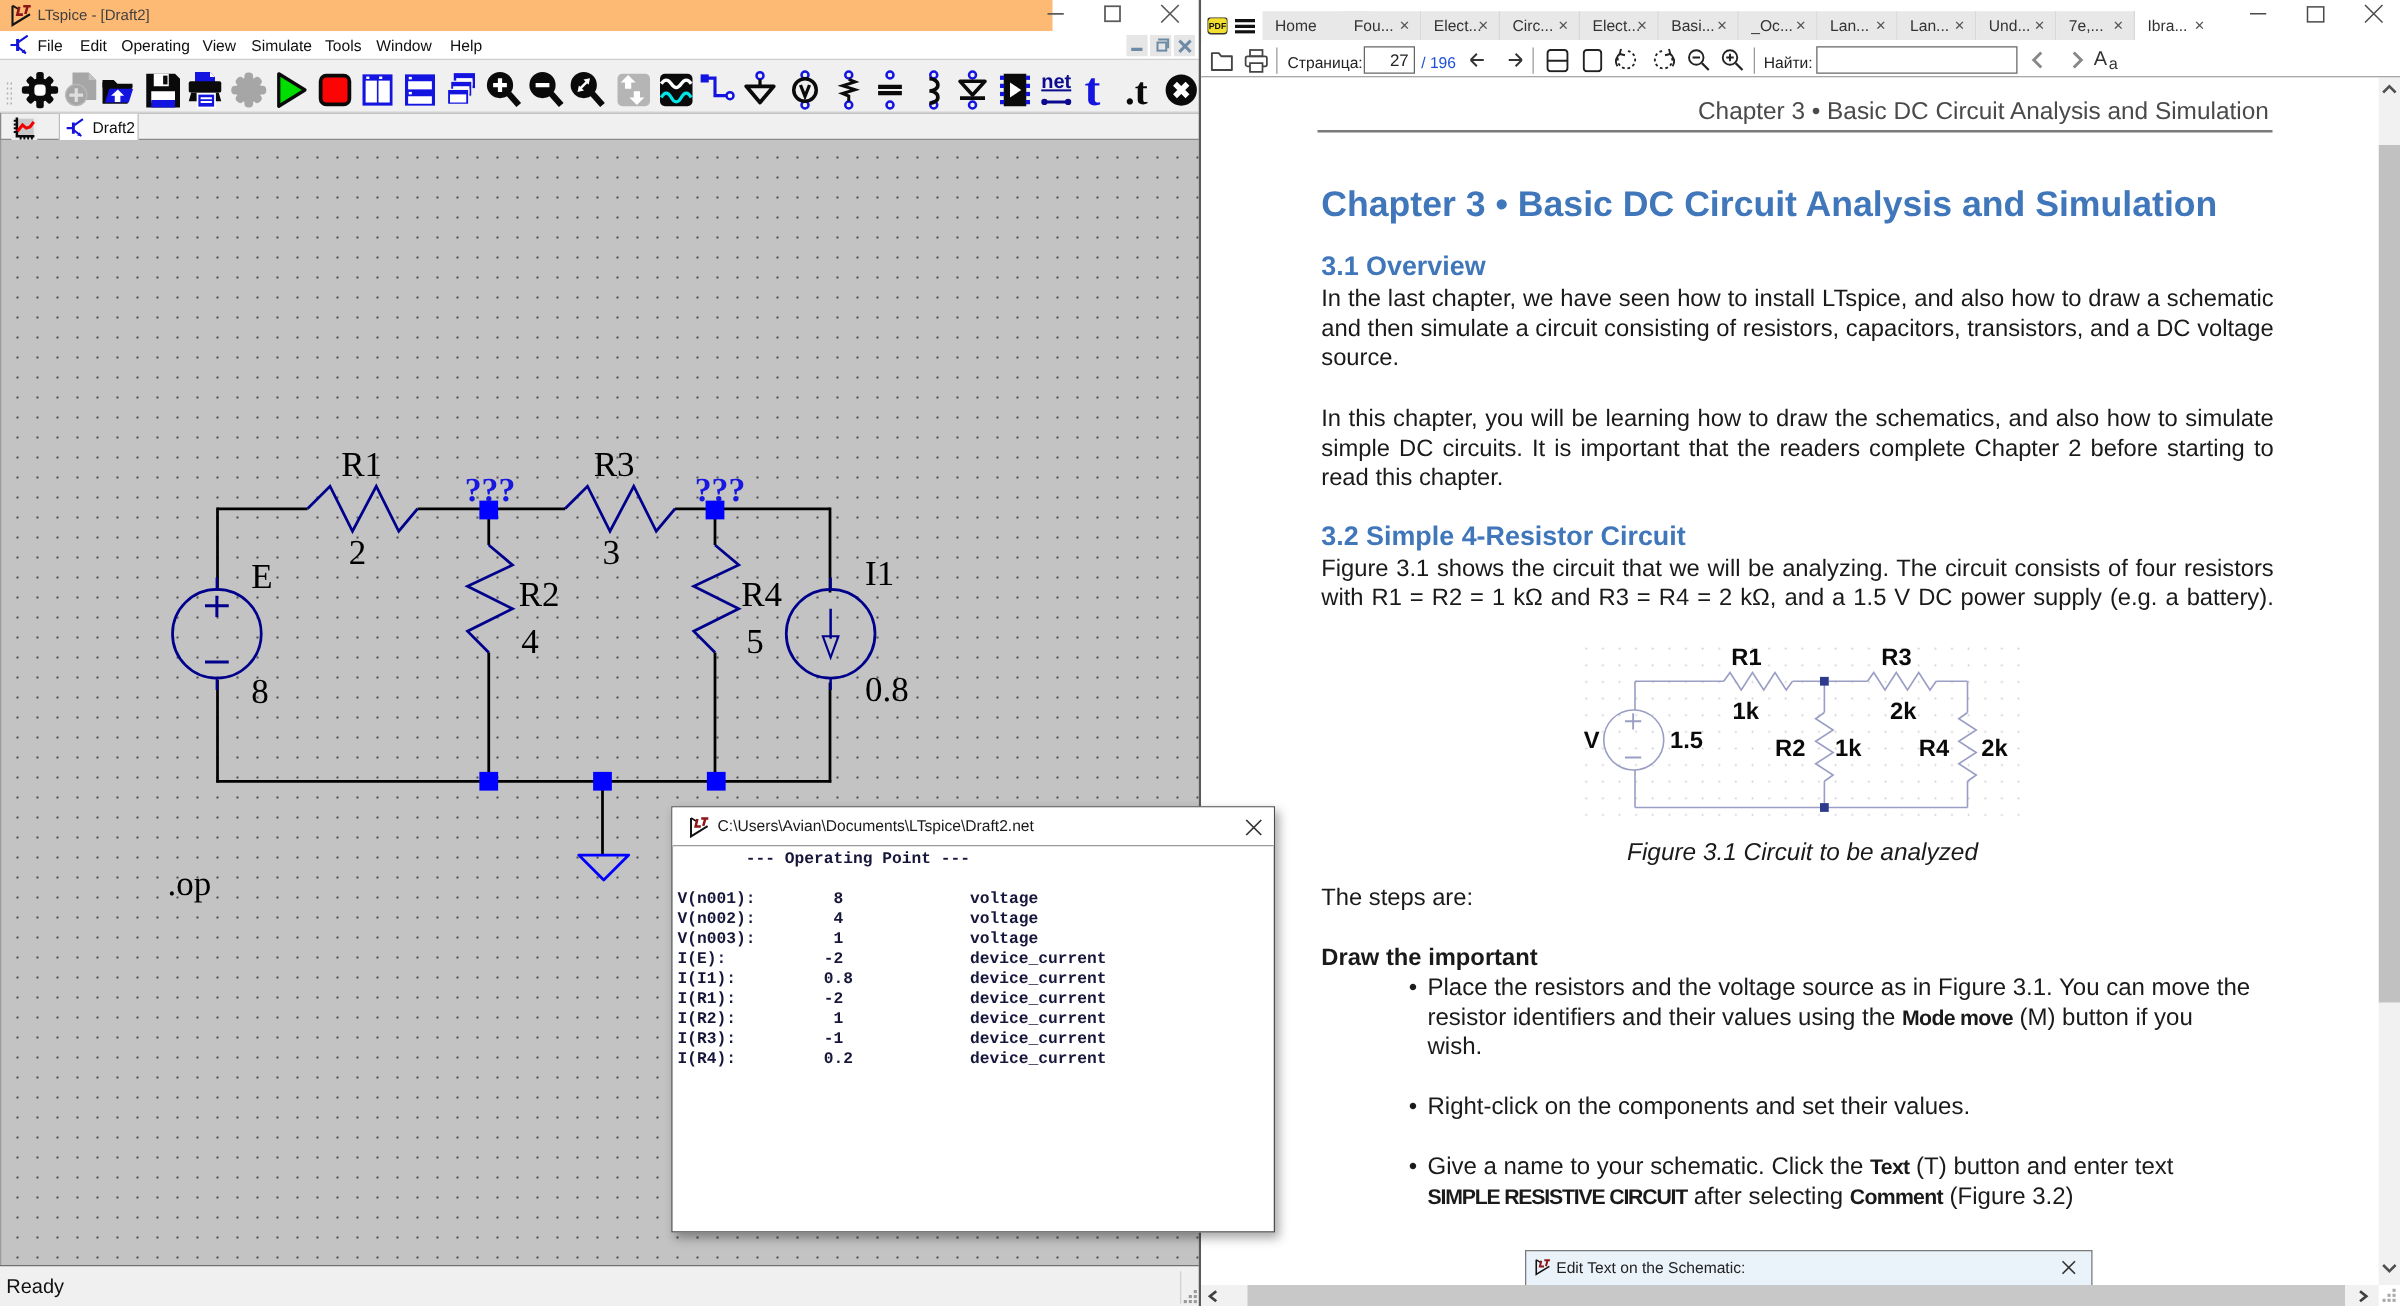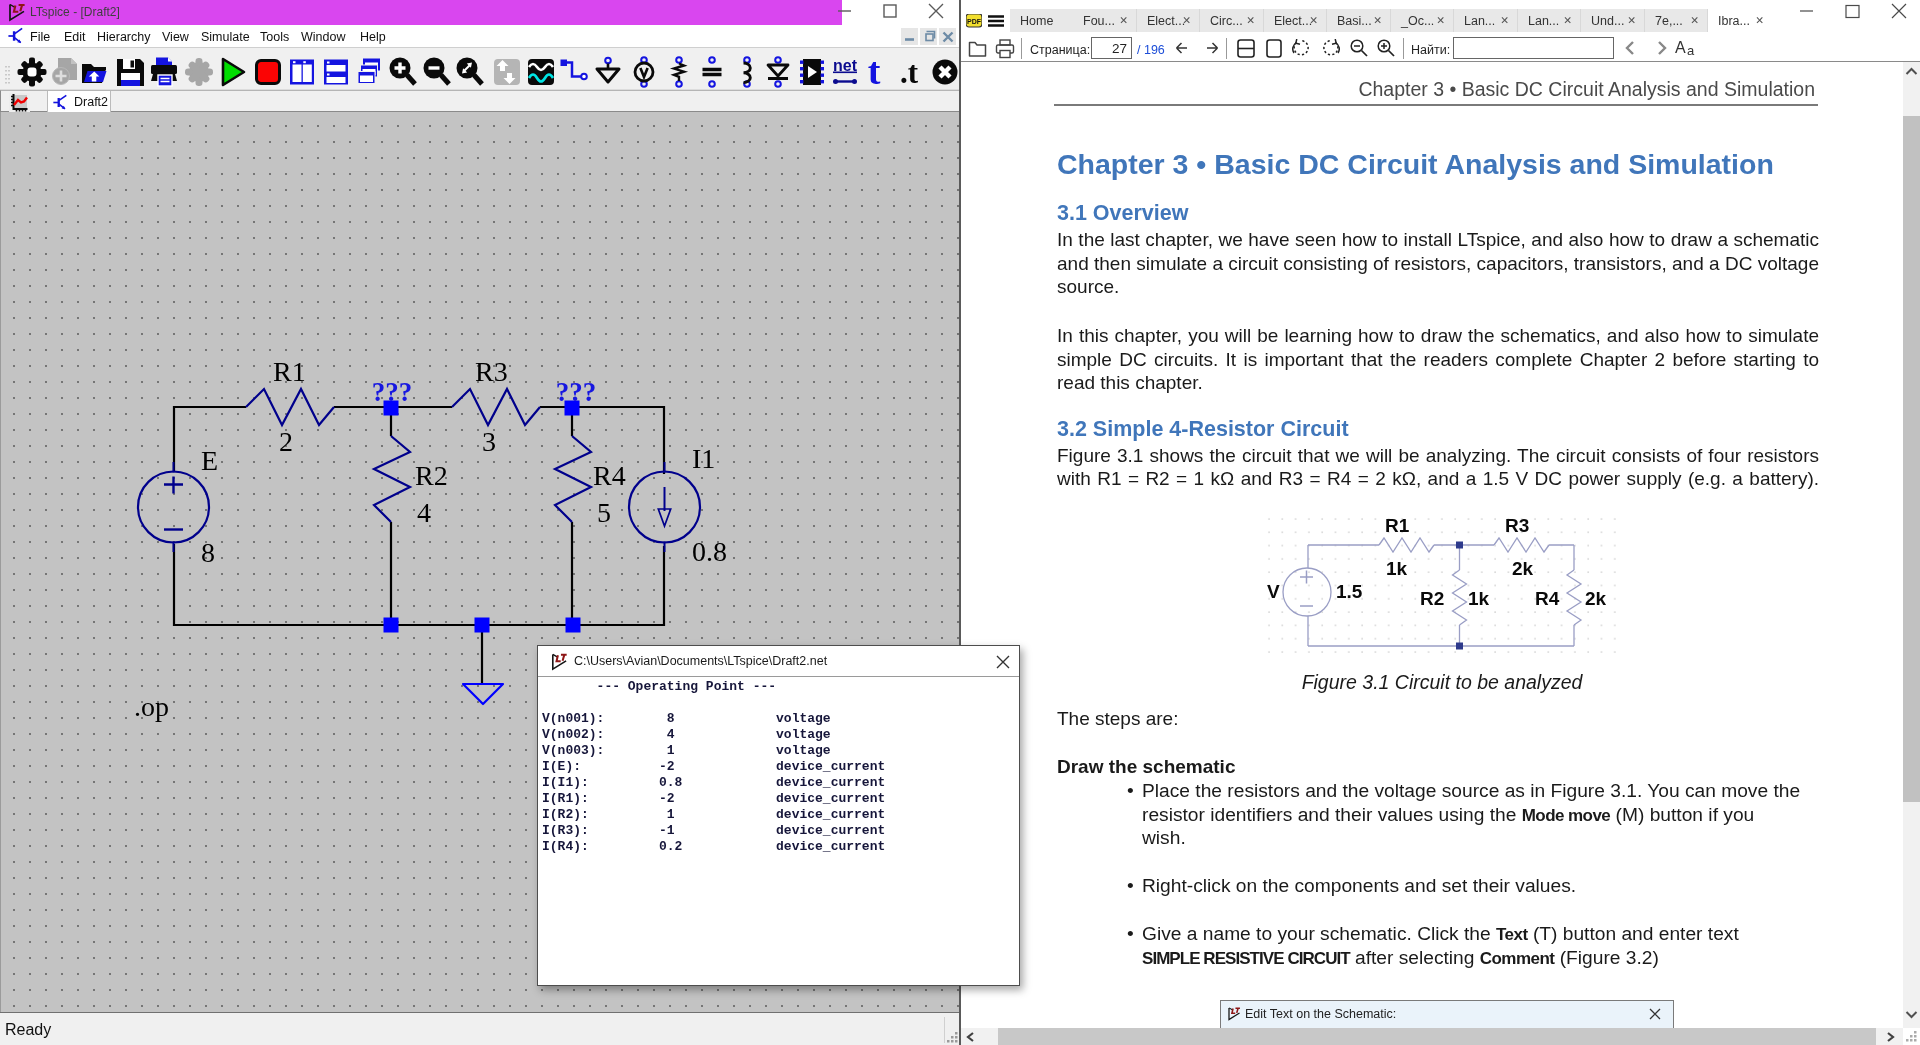--- a/index.html
+++ b/index.html
@@ -1,21 +1,21 @@
 <!DOCTYPE html>
 <html><head>
 <meta charset="utf-8">
 <style>
   * { margin:0; padding:0; box-sizing:border-box; }
   html,body { width:1920px; height:1045px; overflow:hidden; background:#fff;
     font-family:"Liberation Sans", sans-serif; }
   .abs { position:absolute; }
   
   #lt { position:absolute; left:0; top:0; width:959px; height:1045px; background:#fff; }
-  #lt-title { position:absolute; left:0; top:0; width:842px; height:25px; background:#d946ef; }
+  #lt-title { position:absolute; left:0; top:0; width:842px; height:25px; background:#fdba74; }
   #lt-title .txt { position:absolute; left:30px; top:5px; font-size:12px; color:#3f3f3f; }
   #lt-menu { position:absolute; left:0; top:25px; width:959px; height:23px; background:#fff; border-bottom:1px solid #cfcfcf;padding-left:20px; }
   #lt-menu span { position:absolute; top:5px; font-size:12.5px; color:#101010; }
   #lt-tools { position:absolute; left:0; top:48px; width:959px; height:42px; background:#f0f0f0; border-bottom:1px solid #dcdcdc; }
   #lt-tools svg { position:absolute; top:8px; width:32px; height:32px; }
   #lt-tabs { position:absolute; left:0; top:90px; width:959px; height:22px; background:#f0f0f0; border-bottom:1px solid #8a8a8a; border-left:1px solid #8a8a8a; border-top:1px solid #b5b5b5; }
   #lt-schem { position:absolute; left:0; top:112px; width:959px; height:900px; background:#c3c3c3; border-left:1px solid #9b9b9b;
     background-image: radial-gradient(circle, #4a4a4a 0.6px, rgba(0,0,0,0) 0.9px);
     background-size:16px 16px; background-position:5px 6px; }
   #lt-status { position:absolute; left:0; top:1012px; width:959px; height:33px; background:#f0f0f0; border-top:1px solid #707070; }
@@ -64,21 +64,21 @@
     </svg>
     <svg class="abs" style="left:836px;top:0" width="124" height="22" viewBox="0 0 124 22">
       <line x1="2" y1="11" x2="15" y2="11" stroke="#5a5a5a" stroke-width="1.4"></line>
       <rect x="48" y="5" width="12" height="12" fill="none" stroke="#5a5a5a" stroke-width="1.4"></rect>
       <path d="M93 4 L107 18 M107 4 L93 18" stroke="#5a5a5a" stroke-width="1.4"></path>
     </svg>
   </div>
   <div id="lt-menu">
     <span style="left:30px">File</span>
       <span style="left:64px">Edit</span>
-    <span style="left:97px">Hierarchy</span>
+    <span style="left:97px">Operating</span>
       <span style="left:162px">View</span>
     <span style="left:201px">Simulate</span>
       <span style="left:260px">Tools</span>
     <span style="left:301px">Window</span>
       <span style="left:360px">Help</span>
     <svg class="abs" style="left:7px;top:2px" width="18" height="18" viewBox="0 0 19 19">
       <path d="M1.5 9.5 H7" stroke="#1414dd" stroke-width="1.8"></path>
       <path d="M7.5 4.5 V14.5" stroke="#1414dd" stroke-width="2.6"></path>
       <path d="M7.5 7.5 L16 1.5 M7.5 11 L14.5 16.5" fill="none" stroke="#1414dd" stroke-width="1.8"></path>
       <path d="M14.8 16.7 l-4 -0.6 2.4 -3 z" fill="#1414dd"></path>
@@ -567,21 +567,21 @@
         <text x="0" y="81">V</text>
           <text x="69" y="81">1.5</text>
         <text x="153" y="88">R2</text>
           <text x="201" y="88">1k</text>
         <text x="268" y="88">R4</text>
           <text x="318" y="88">2k</text>
       </g>
     </svg>
     <div class="abs" style="left:306px;top:609px;width:350px;text-align:center;font-size:19.5px;font-style:italic;color:#1a1a1a;white-space:nowrap">Figure 3.1 Circuit to be analyzed</div>
     <div class="body-left" style="top:646px">The steps are:</div>
-    <div class="body-left" style="top:694px;font-weight:bold">Draw the schematic</div>
+    <div class="body-left" style="top:694px;font-weight:bold">Draw the important</div>
     <span class="bull" style="left:166px;top:718px">•</span>
     <div class="bull" style="left:181px;top:718px">Place the resistors and the voltage source as in Figure 3.1. You can move the</div>
     <div class="bull" style="left:181px;top:742px">resistor identifiers and their values using the <b>Mode move</b> (M) button if you</div>
     <div class="bull" style="left:181px;top:765px">wish.</div>
     <span class="bull" style="left:166px;top:813px">•</span>
     <div class="bull" style="left:181px;top:813px">Right-click on the components and set their values.</div>
     <span class="bull" style="left:166px;top:861px">•</span>
     <div class="bull" style="left:181px;top:861px">Give a name to your schematic. Click the <b>Text</b> (T) button and enter text</div>
     <div class="bull" style="left:181px;top:885px"><b style="letter-spacing:-0.95px">SIMPLE RESISTIVE CIRCUIT</b> after selecting <b>Comment</b> (Figure 3.2)</div>
     <div id="editdlg">

